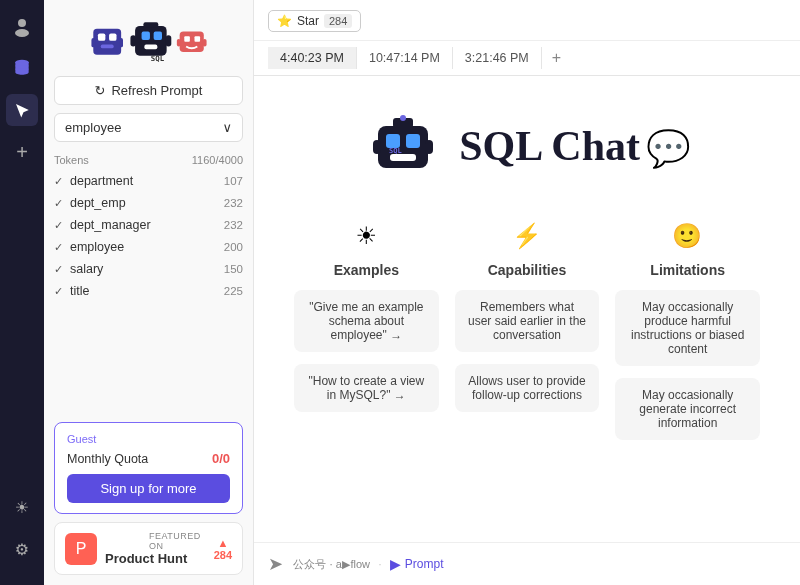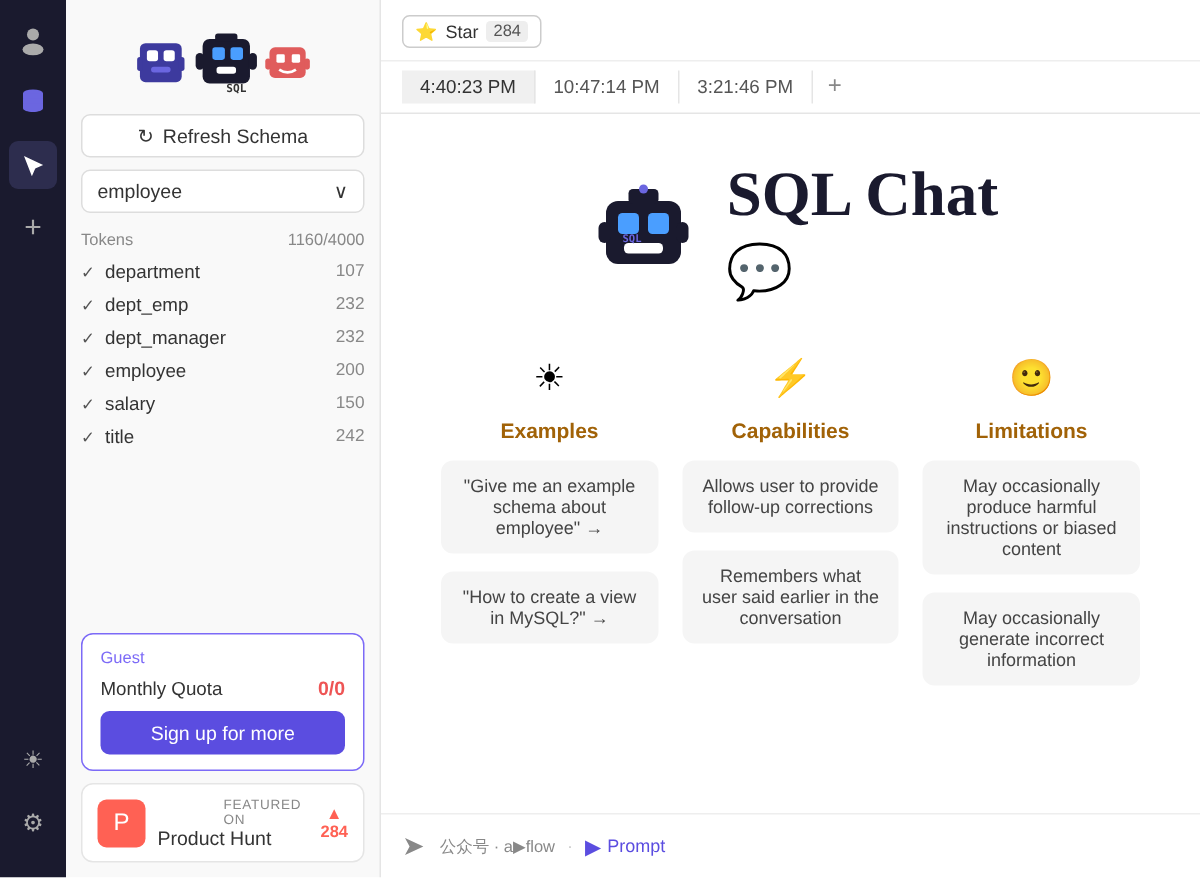--- a/index.html
+++ b/index.html
@@ -169,21 +169,21 @@
       border-radius: 6px;
       display: flex;
       align-items: center;
       justify-content: center;
       color: #fff;
       font-size: 16px;
       flex-shrink: 0;
     }
     .ph-text { flex: 1; }
     .ph-featured { font-size: 9px; color: #888; text-transform: uppercase; letter-spacing: 0.5px; padding-left: 44px; }
-    .ph-name { font-size: 13px; font-weight: 400; color: #333; }
+    .ph-name { font-size: 13px; font-weight: 700; color: #333; }
     .ph-count {
       display: flex;
       flex-direction: column;
       align-items: center;
       font-size: 11px;
       color: #ff6154;
       font-weight: 600;
     }
 
     
@@ -290,21 +290,21 @@
       flex-direction: column;
       align-items: center;
       gap: 12px;
     }
     .feature-icon {
       font-size: 24px;
     }
     .feature-title {
       font-size: 14px;
       font-weight: 600;
-      color: #a16207;
+      color: #404040;
       text-align: center;
     }
     .feature-item {
       background: #f5f5f5;
       border-radius: 8px;
       padding: 10px 12px;
       font-size: 12px;
       color: #444;
       text-align: center;
       width: 100%;
@@ -410,21 +410,21 @@
         <path d="M110 34 Q116 38 122 34" stroke="#fff" stroke-width="2" fill="none"></path>
         <rect x="100" y="26" width="4" height="8" rx="2" fill="#e05c5c"></rect>
         <rect x="128" y="26" width="4" height="8" rx="2" fill="#e05c5c"></rect>
 
         <text x="72" y="50" font-size="8" fill="#333" font-family="monospace" font-weight="bold">SQL</text>
       </svg>
     </div>
 
     <button class="refresh-btn">
       <span style="font-size:13px;">↻</span>
-      <span>Refresh Schema</span>
+      <span>Refresh Prompt</span>
     </button>
 
     <div class="db-selector">
       <span>employee</span>
       <span>∨</span>
     </div>
   </div>
 
   <div class="tokens-header">
     <span>Tokens</span>
@@ -453,21 +453,21 @@
     <span class="count">200</span>
   </div>
       <div class="table-item">
     <span class="check">✓</span>
     <span class="name">salary</span>
     <span class="count">150</span>
   </div>
       <div class="table-item">
     <span class="check">✓</span>
     <span class="name">title</span>
-    <span class="count">242</span>
+    <span class="count">225</span>
   </div>
     </div>
 
   <div class="sidebar-bottom">
     <div class="guest-card">
       <div class="guest-label">Guest</div>
       <div class="quota-row">
         <span>Monthly Quota</span>
         <span class="quota-count">0/0</span>
       </div>
@@ -512,38 +512,38 @@
         <rect x="23" y="28" width="14" height="14" rx="3" fill="#4a9eff"></rect>
         <rect x="43" y="28" width="14" height="14" rx="3" fill="#4a9eff"></rect>
         <rect x="27" y="48" width="26" height="7" rx="3" fill="#fff"></rect>
         <rect x="10" y="34" width="8" height="14" rx="4" fill="#1a1a2e"></rect>
         <rect x="62" y="34" width="8" height="14" rx="4" fill="#1a1a2e"></rect>
         <rect x="30" y="12" width="20" height="10" rx="3" fill="#1a1a2e"></rect>
         <circle cx="40" cy="12" r="3" fill="#6b66e0"></circle>
 
         <text x="26" y="47" font-size="7" fill="#6b66e0" font-family="monospace" font-weight="bold">SQL</text>
       </svg>
-      <div style="display:flex;align-items:flex-start;gap:6px;flex-direction:column;">
+      <div style="display:flex;align-items:flex-end;gap:6px;">
         <span class="sql-chat-title">SQL Chat</span>
         <span style="font-size:36px;">💬</span>
       </div>
     </div>
 
     <div class="features-grid" id="features-grid">
         <div class="feature-col">
           <div class="feature-icon">☀</div>
           <div class="feature-title">Examples</div>
           <div class="feature-item">"Give me an example schema about employee" →</div>
           <div class="feature-item">"How to create a view in MySQL?" →</div>
         </div>
         <div class="feature-col">
           <div class="feature-icon">⚡</div>
           <div class="feature-title">Capabilities</div>
+          <div class="feature-item">Remembers what user said earlier in the conversation</div>
           <div class="feature-item">Allows user to provide follow-up corrections</div>
-          <div class="feature-item">Remembers what user said earlier in the conversation</div>
         </div>
         <div class="feature-col">
           <div class="feature-icon">🙂</div>
           <div class="feature-title">Limitations</div>
           <div class="feature-item">May occasionally produce harmful instructions or biased content</div>
           <div class="feature-item">May occasionally generate incorrect information</div>
         </div>
       </div>
   </div>
 

